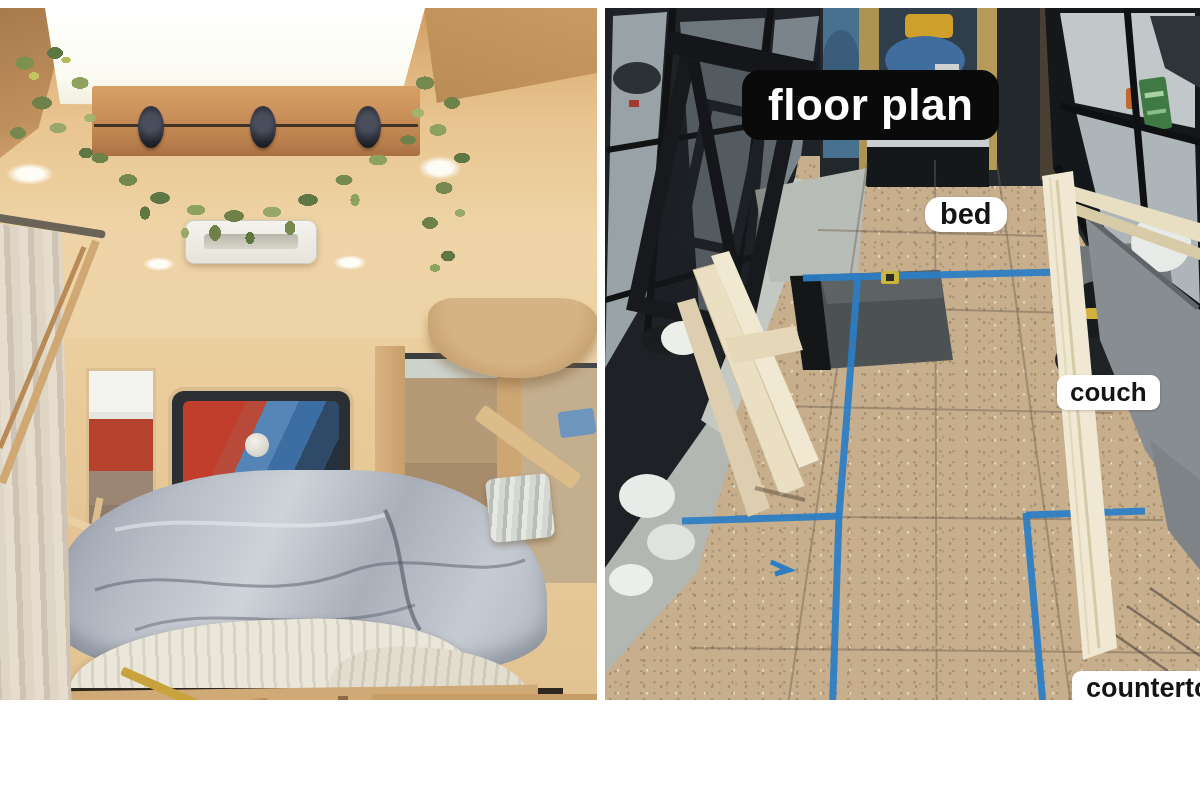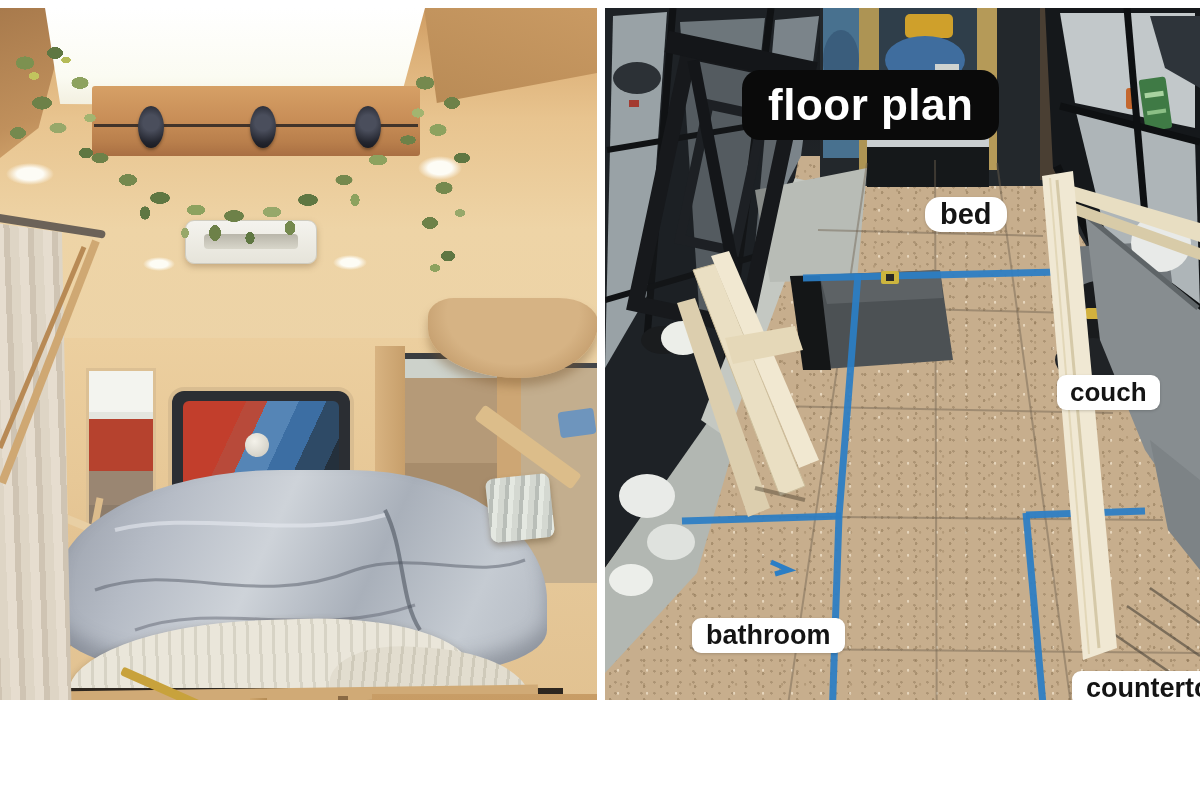--- a/index.html
+++ b/index.html
@@ -334,17 +334,16 @@
         <ellipse cx="296" cy="779" rx="11" ry="16" fill="#c3a98a" transform="rotate(3 296 779)"></ellipse>
       </g>
 
       <rect x="276" y="263" width="18" height="13" rx="2" fill="#ccb53e"></rect>
       <rect x="281" y="266" width="8" height="7" fill="#2a2a26"></rect>
     </svg>
 
     <div class="label label-floorplan">floor plan</div>
     <div class="label label-bed">bed</div>
     <div class="label label-couch">couch</div>
-    <div class="label label-bathroom">bathroom</div>
     <div class="label label-countertop">countertop</div>
   </div>
 
 </div>
 
 </body></html>

